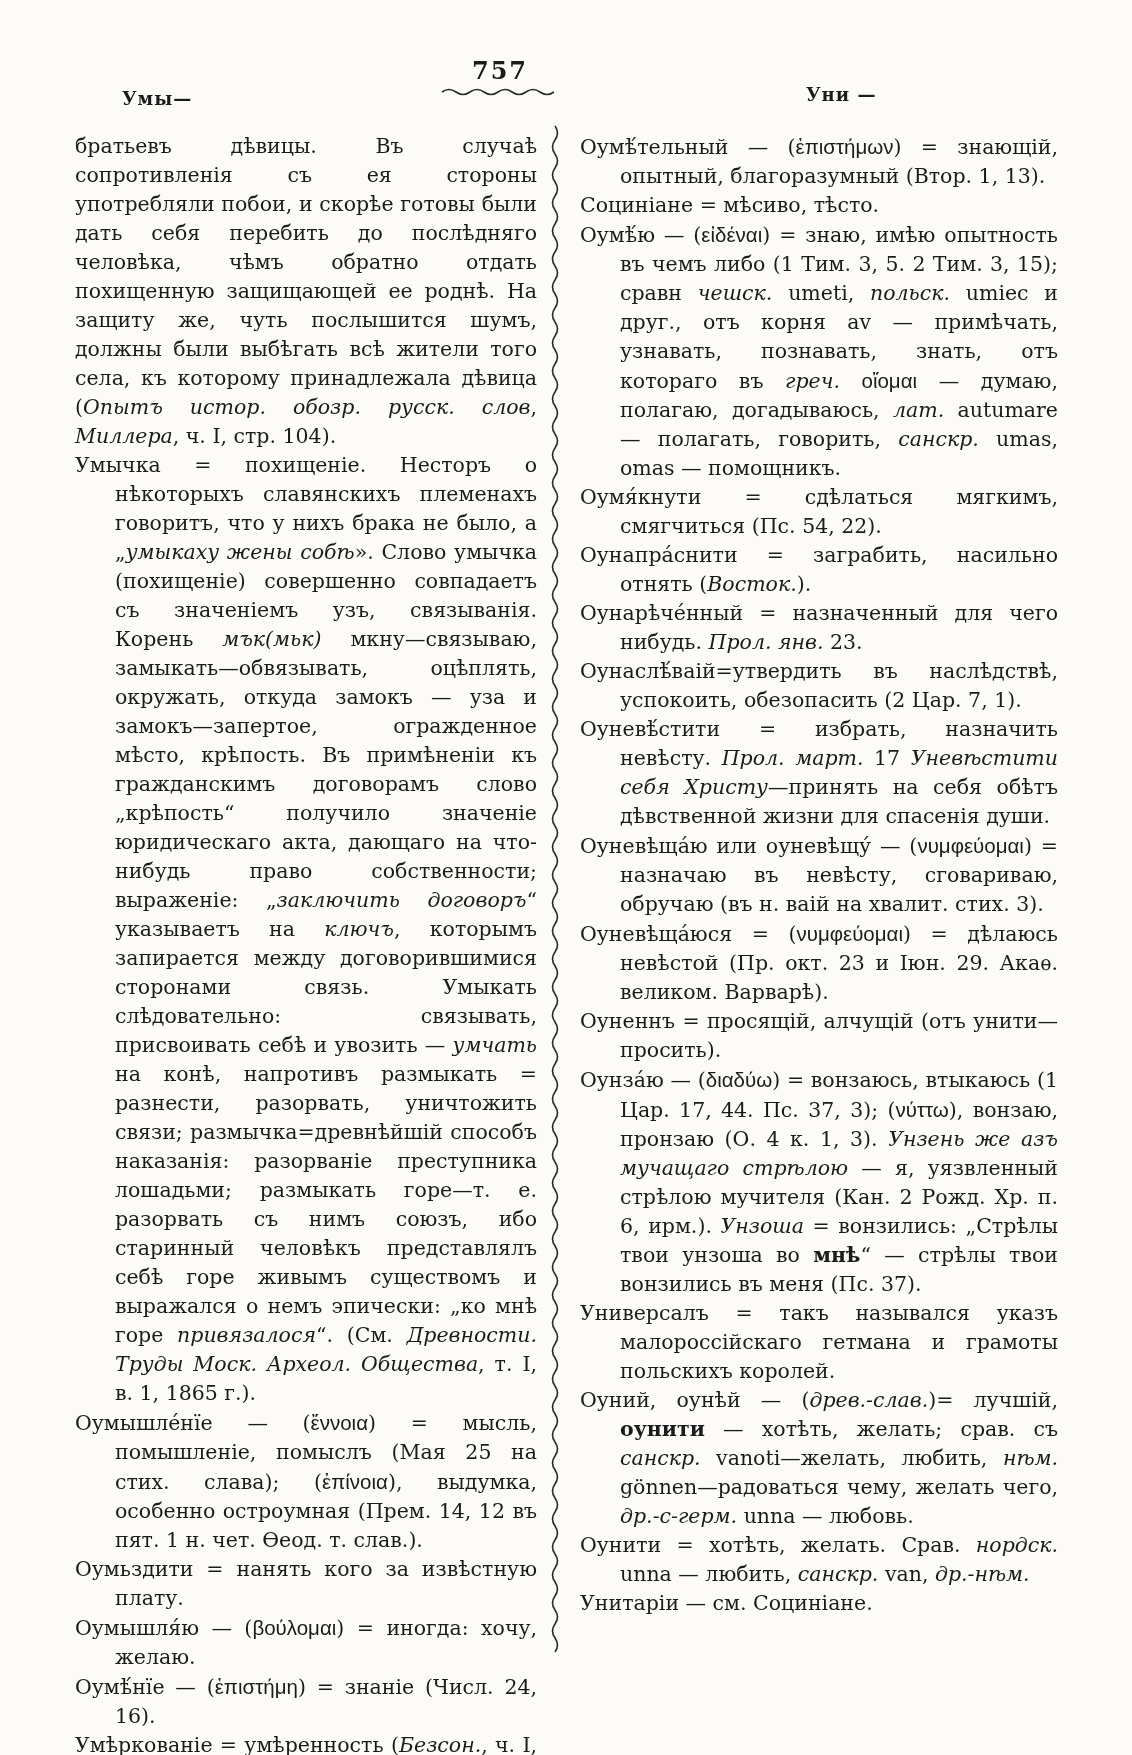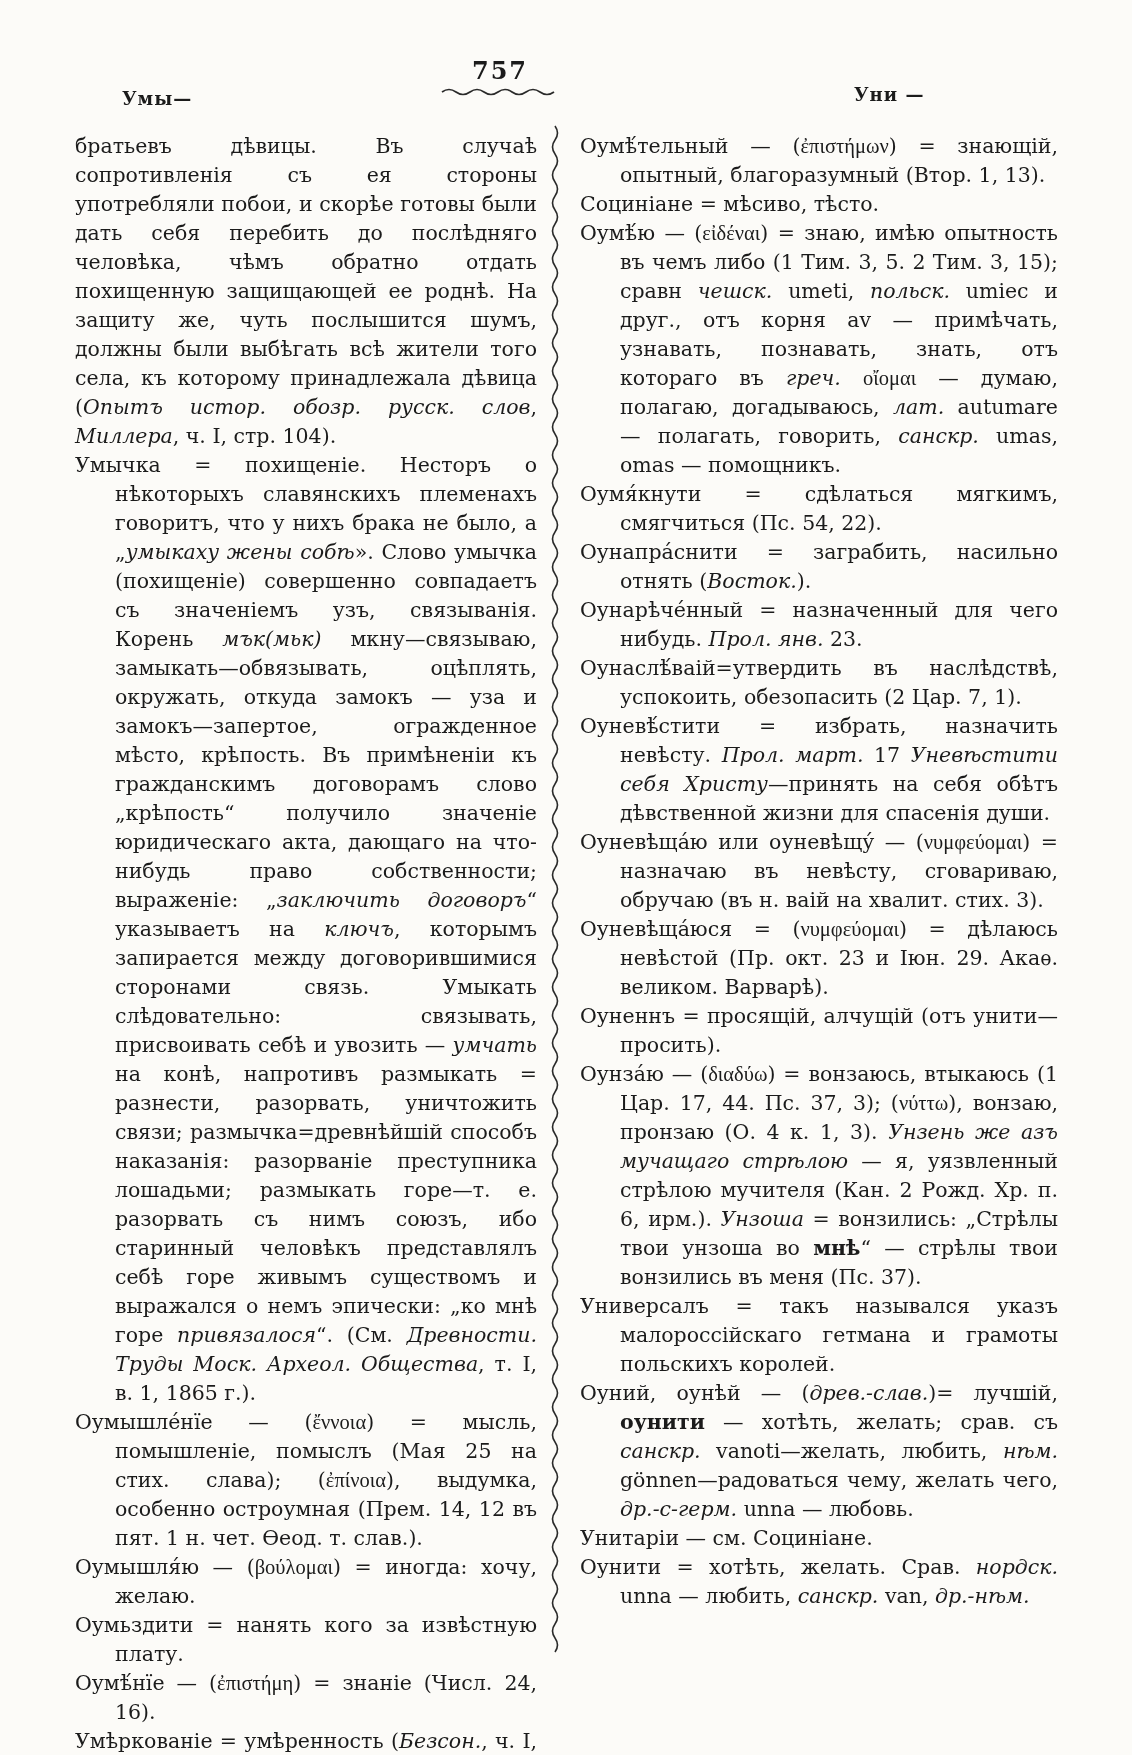--- a/index.html
+++ b/index.html
@@ -19,42 +19,42 @@
   
   .hdr { position: absolute; left: 0; top: 0; width: 100%; height: 132px; }
   .rh {
     position: absolute;
     font-size: 18px;
     font-weight: 700;
     letter-spacing: 1px;
     white-space: nowrap;
   }
   .rh-left { left: 122px; top: 88px; }
-  .rh-right { left: 854px; top: 84px; }
+  .rh-right { left: 806px; top: 84px; }
   .pagenum-wrap { position: absolute; left: 430px; top: 56px; width: 140px; text-align: center; }
   .pagenum { font-size: 24px; font-weight: 700; letter-spacing: 2px; }
   .pn-squiggle { display: block; margin: 0 auto; }
   
   .columns { position: absolute; left: 0; top: 132px; width: 1132px; height: 1560px; }
   .col {
     position: absolute;
     top: 0;
     text-align: justify;
     font-size: 20.5px;
     line-height: 29px;
   }
   .col-left  { left: 75px;  width: 462px; }
   .col-right { left: 580px; width: 478px; }
   .divider { position: absolute; left: 548px; top: -8px; }
   p.entry { margin: 0; padding-left: 40px; text-indent: -40px; }
   p.entry.cont { padding-left: 0; text-indent: 0; }
   .s-hw { font-weight: 400; }
   .s-b  { font-weight: 700; }
   .s-i  { font-style: italic; }
-  .s-g  { font-family: Liberation Serif, serif; }
+  .s-g  { font-family: Liberation Sans, sans-serif; }
   .s-n  { }
 </style>
 </head>
 <body>
 
 <div class="page">
 
   <div class="hdr">
     <div class="rh rh-left">Умы—</div>
     <div class="pagenum-wrap">
@@ -64,22 +64,22 @@
       </svg>
     </div>
     <div class="rh rh-right">Уни —</div>
   </div>
 
   <div class="columns">
     <section class="col col-left">
         <p class="entry cont"><span class="s-n">братьевъ дѣвицы. Въ случаѣ сопротивленія съ ея стороны употребляли побои, и скорѣе готовы были дать себя перебить до послѣдняго человѣка, чѣмъ обратно отдать похищенную защищающей ее роднѣ. На защиту же, чуть послышится шумъ, должны были выбѣгать всѣ жители того села, къ которому принадлежала дѣвица (</span><span class="s-i">Опытъ истор. обозр. русск. слов</span><span class="s-n">, </span><span class="s-i">Миллера</span><span class="s-n">, ч. I, стр. 104).</span></p>
         <p class="entry"><span class="s-hw">Умычка</span><span class="s-n"> = похищеніе. Несторъ о нѣкоторыхъ славянскихъ племенахъ говоритъ, что у нихъ брака не было, а „</span><span class="s-i">умыкаху жены собѣ</span><span class="s-n">». Слово умычка (похищеніе) совершенно совпадаетъ съ значеніемъ узъ, связыванія. Корень </span><span class="s-i">мък(мьк)</span><span class="s-n"> мкну—связываю, замыкать—обвязывать, оцѣплять, окружать, откуда замокъ — уза и замокъ—запертое, огражденное мѣсто, крѣпость. Въ примѣненіи къ гражданскимъ договорамъ слово „крѣпость“ получило значеніе юридическаго акта, дающаго на что-нибудь право собственности; выраженіе: „</span><span class="s-i">заключить договоръ</span><span class="s-n">“ указываетъ на </span><span class="s-i">ключъ</span><span class="s-n">, которымъ запирается между договорившимися сторонами связь. Умыкать слѣдовательно: связывать, присвоивать себѣ и увозить — </span><span class="s-i">умчать</span><span class="s-n"> на конѣ, напротивъ размыкать = разнести, разорвать, уничтожить связи; размычка=древнѣйшій способъ наказанія: разорваніе преступника лошадьми; размыкать горе—т. е. разорвать съ нимъ союзъ, ибо старинный человѣкъ представлялъ себѣ горе живымъ существомъ и выражался о немъ эпически: „ко мнѣ горе </span><span class="s-i">привязалося</span><span class="s-n">“. (См. </span><span class="s-i">Древности. Труды Моск. Археол. Общества</span><span class="s-n">, т. I, в. 1, 1865 г.).</span></p>
         <p class="entry"><span class="s-hw">Оумышле́нїе</span><span class="s-n"> — (</span><span class="s-g">ἔννοια</span><span class="s-n">) = мысль, помышленіе, помыслъ (Мая 25 на стих. слава); (</span><span class="s-g">ἐπίνοια</span><span class="s-n">), выдумка, особенно остроумная (Прем. 14, 12 въ пят. 1 н. чет. Ѳеод. т. слав.).</span></p>
+        <p class="entry"><span class="s-hw">Оумьздити</span><span class="s-n"> = нанять кого за извѣстную плату.</span></p>
         <p class="entry"><span class="s-hw">Оумышля́ю</span><span class="s-n"> — (</span><span class="s-g">βούλομαι</span><span class="s-n">) = иногда: хочу, желаю.</span></p>
-        <p class="entry"><span class="s-hw">Оумьздити</span><span class="s-n"> = нанять кого за извѣстную плату.</span></p>
         <p class="entry"><span class="s-hw">Оумѣ́нїе</span><span class="s-n"> — (</span><span class="s-g">ἐπιστήμη</span><span class="s-n">) = знаніе (Числ. 24, 16).</span></p>
         <p class="entry"><span class="s-hw">Умѣркованіе</span><span class="s-n"> = умѣренность (</span><span class="s-i">Безсон.</span><span class="s-n">, ч. I, стр. 5).</span></p>
       </section>
 
     <svg class="divider" width="14" height="1540" viewBox="0 0 14 1540">
       <path id="divider-path" fill="none" stroke="#2a2a2a" stroke-width="1.6" d="M7 2 q5 7 0 14 t0 14 t0 14 t0 14 t0 14 t0 14 t0 14 t0 14 t0 14 t0 14 t0 14 t0 14 t0 14 t0 14 t0 14 t0 14 t0 14 t0 14 t0 14 t0 14 t0 14 t0 14 t0 14 t0 14 t0 14 t0 14 t0 14 t0 14 t0 14 t0 14 t0 14 t0 14 t0 14 t0 14 t0 14 t0 14 t0 14 t0 14 t0 14 t0 14 t0 14 t0 14 t0 14 t0 14 t0 14 t0 14 t0 14 t0 14 t0 14 t0 14 t0 14 t0 14 t0 14 t0 14 t0 14 t0 14 t0 14 t0 14 t0 14 t0 14 t0 14 t0 14 t0 14 t0 14 t0 14 t0 14 t0 14 t0 14 t0 14 t0 14 t0 14 t0 14 t0 14 t0 14 t0 14 t0 14 t0 14 t0 14 t0 14 t0 14 t0 14 t0 14 t0 14 t0 14 t0 14 t0 14 t0 14 t0 14 t0 14 t0 14 t0 14 t0 14 t0 14 t0 14 t0 14 t0 14 t0 14 t0 14 t0 14 t0 14 t0 14 t0 14 t0 14 t0 14 t0 14 t0 14 t0 14 t0 14 t0 14"></path>
     </svg>
 
     <section class="col col-right">
         <p class="entry"><span class="s-hw">Оумѣ́тельный</span><span class="s-n"> — (</span><span class="s-g">ἐπιστήμων</span><span class="s-n">) = знающій, опытный, благоразумный (Втор. 1, 13).</span></p>
@@ -89,18 +89,18 @@
         <p class="entry"><span class="s-hw">Оунапра́снити</span><span class="s-n"> = заграбить, насильно отнять (</span><span class="s-i">Восток.</span><span class="s-n">).</span></p>
         <p class="entry"><span class="s-hw">Оунарѣче́нный</span><span class="s-n"> = назначенный для чего нибудь. </span><span class="s-i">Прол. янв.</span><span class="s-n"> 23.</span></p>
         <p class="entry"><span class="s-hw">Оунаслѣ́ваій</span><span class="s-n">=утвердить въ наслѣдствѣ, успокоить, обезопасить (2 Цар. 7, 1).</span></p>
         <p class="entry"><span class="s-hw">Оуневѣ́стити</span><span class="s-n"> = избрать, назначить невѣсту. </span><span class="s-i">Прол. март.</span><span class="s-n"> 17 </span><span class="s-i">Уневѣстити себя Христу</span><span class="s-n">—принять на себя обѣтъ дѣвственной жизни для спасенія души.</span></p>
         <p class="entry"><span class="s-hw">Оуневѣща́ю</span><span class="s-n"> или </span><span class="s-hw">оуневѣщу́</span><span class="s-n"> — (</span><span class="s-g">νυμφεύομαι</span><span class="s-n">) = назначаю въ невѣсту, сговариваю, обручаю (въ н. ваій на хвалит. стих. 3).</span></p>
         <p class="entry"><span class="s-hw">Оуневѣща́юся</span><span class="s-n"> = (</span><span class="s-g">νυμφεύομαι</span><span class="s-n">) = дѣлаюсь невѣстой (Пр. окт. 23 и Іюн. 29. Акаѳ. великом. Варварѣ).</span></p>
         <p class="entry"><span class="s-hw">Оуненнъ</span><span class="s-n"> = просящій, алчущій (отъ унити—просить).</span></p>
         <p class="entry"><span class="s-hw">Оунза́ю</span><span class="s-n"> — (</span><span class="s-g">διαδύω</span><span class="s-n">) = вонзаюсь, втыкаюсь (1 Цар. 17, 44. Пс. 37, 3); (</span><span class="s-g">νύττω</span><span class="s-n">), вонзаю, пронзаю (О. 4 к. 1, 3). </span><span class="s-i">Унзень же азъ мучащаго стрѣлою</span><span class="s-n"> — я, уязвленный стрѣлою мучителя (Кан. 2 Рожд. Хр. п. 6, ирм.). </span><span class="s-i">Унзоша</span><span class="s-n"> = вонзились: „Стрѣлы твои унзоша во </span><span class="s-b">мнѣ</span><span class="s-n">“ — стрѣлы твои вонзились въ меня (Пс. 37).</span></p>
         <p class="entry"><span class="s-hw">Универсалъ</span><span class="s-n"> = такъ назывался указъ малороссійскаго гетмана и грамоты польскихъ королей.</span></p>
         <p class="entry"><span class="s-hw">Оуний, оунѣй</span><span class="s-n"> — (</span><span class="s-i">древ.-слав.</span><span class="s-n">)= лучшій, </span><span class="s-b">оунити</span><span class="s-n"> — хотѣть, желать; срав. съ </span><span class="s-i">санскр.</span><span class="s-n"> vanoti—желать, любить, </span><span class="s-i">нѣм.</span><span class="s-n"> gönnen—радоваться чему, желать чего, </span><span class="s-i">др.-с-герм.</span><span class="s-n"> unna — любовь.</span></p>
+        <p class="entry"><span class="s-hw">Оунити</span><span class="s-n"> = хотѣть, желать. Срав. </span><span class="s-i">нордск.</span><span class="s-n"> unna — любить, </span><span class="s-i">санскр.</span><span class="s-n"> van, </span><span class="s-i">др.-нѣм.</span></p>
         <p class="entry"><span class="s-hw">Унитаріи</span><span class="s-n"> — см. Социніане.</span></p>
-        <p class="entry"><span class="s-hw">Оунити</span><span class="s-n"> = хотѣть, желать. Срав. </span><span class="s-i">нордск.</span><span class="s-n"> unna — любить, </span><span class="s-i">санскр.</span><span class="s-n"> van, </span><span class="s-i">др.-нѣм.</span></p>
       </section>
   </div>
 
 </div>
 
 </body></html>

